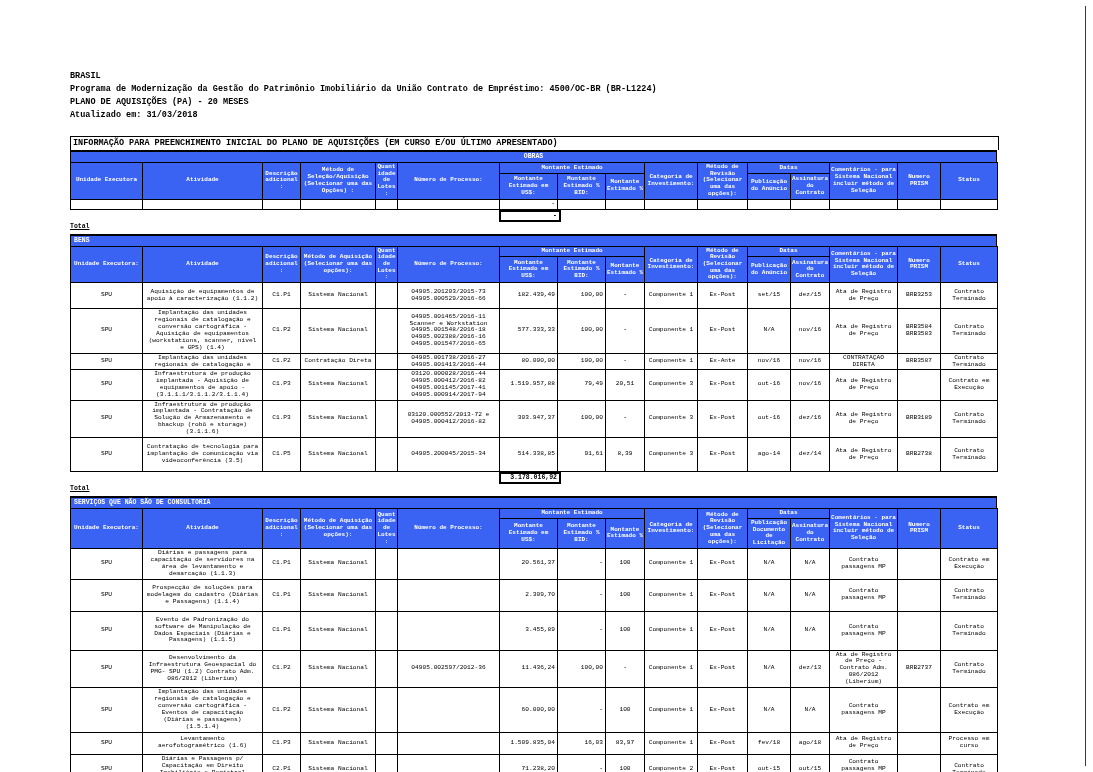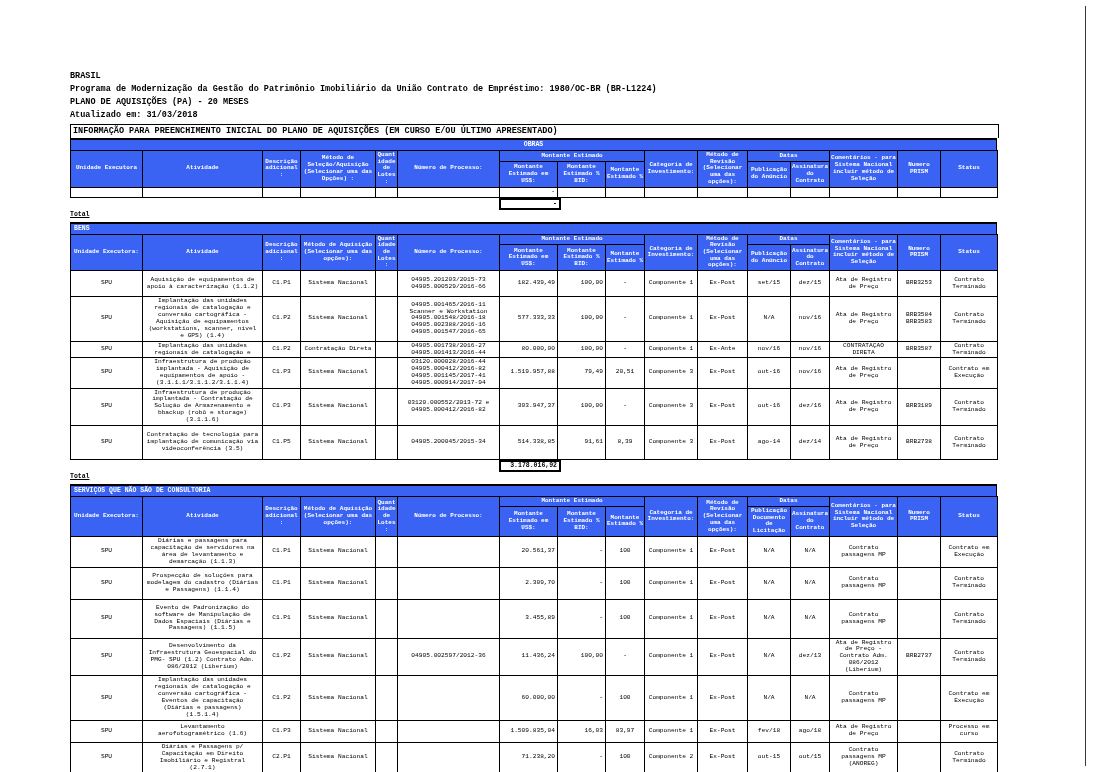--- a/index.html
+++ b/index.html
@@ -6,21 +6,21 @@
   :root{ --blue:#3a63f3; --ink:#000; }
   html,body{margin:0;padding:0;}
   body{
     width:1093px;height:772px;background:#fff;position:relative;overflow:hidden;
     font-family:"Liberation Sans", sans-serif;color:#000;
   }
   .edge-right{position:absolute;left:1085px;top:6px;width:1px;height:760px;background:#3c3c3c;}
   .doc{position:absolute;left:70px;top:70px;width:929px;font-family:Liberation Mono, monospace;}
   .doc-line{font-weight:bold;font-size:8.5px;line-height:13px;white-space:nowrap;}
   .info-line{
-    font-weight:bold;font-size:8.5px;line-height:11px;margin-top:2px;
+    font-weight:bold;font-size:8.5px;line-height:11px;margin-top:14px;
     border:1px solid #000;border-bottom:none;padding:1px 2px;
   }
   .tblwrap{width:927px;}
   .bar{
     background:var(--blue);color:#fff;font-weight:bold;font-size:6.5px;line-height:8px;
     border:1px solid #000;border-top:2px solid #000;border-bottom:none;padding:1px 3px;
     text-align:left;
   }
   .bar.center{text-align:center;}
   table.grid{
@@ -47,21 +47,21 @@
     margin:0 0 1px 0;
   }
   .gap{height:2px;}
 </style>
 </head>
 <body>
 
 <div class="doc">
   <div>
     <div class="doc-line">BRASIL</div>
-    <div class="doc-line">Programa de Modernização da Gestão do Patrimônio Imobiliário da União Contrato de Empréstimo: 1980/OC-BR (BR-L1224)</div>
+    <div class="doc-line">Programa de Modernização da Gestão do Patrimônio Imobiliário da União Contrato de Empréstimo: 4500/OC-BR (BR-L1224)</div>
     <div class="doc-line">PLANO DE AQUISIÇÕES (PA) - 20 MESES</div>
     <div class="doc-line">Atualizado em: 31/03/2018</div>
     <div class="info-line">INFORMAÇÃO PARA PREENCHIMENTO INICIAL DO PLANO DE AQUISIÇÕES (EM CURSO E/OU ÚLTIMO APRESENTADO)</div>
   </div>
   <div id="tables">
       <div class="tblwrap">
         <div class="bar center">OBRAS</div>
         <table class="grid">
           <colgroup>
             <col style="width:72px">

